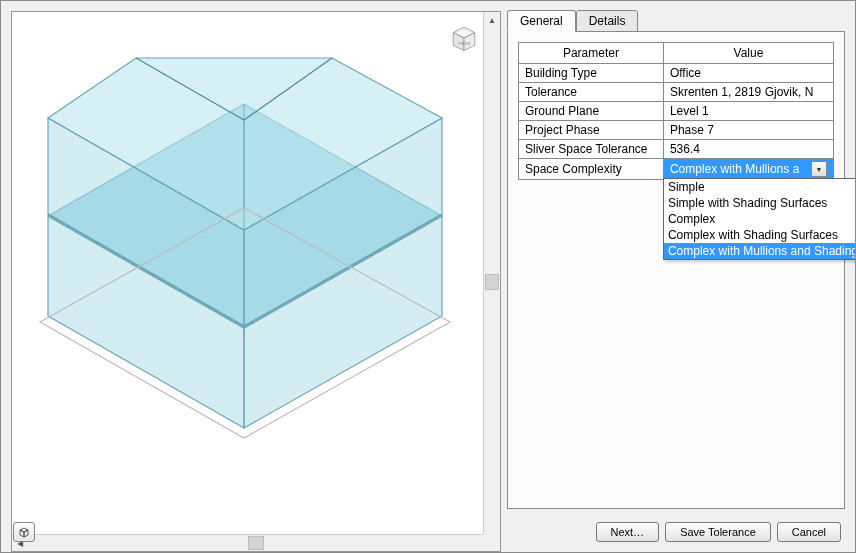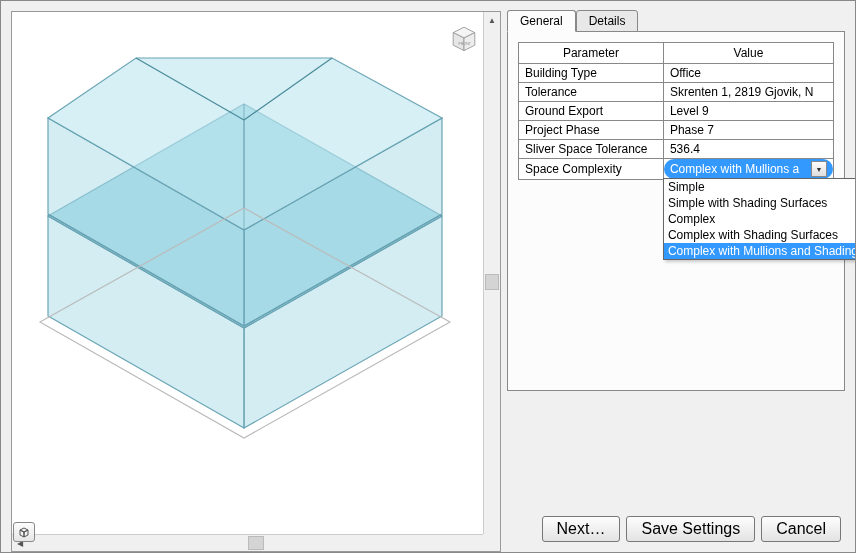--- a/index.html
+++ b/index.html
@@ -131,21 +131,21 @@
       top: 1px;
       font-size: 12px;
     }
     .tab.active {
       background: #fcfcfc;
       border-bottom: 1px solid #fcfcfc;
     }
     .tab-content {
       border: 1px solid #888;
       background: #fcfcfc;
-      height: 360px;
+      height: 478px;
       padding: 10px;
       position: relative;
     }
     .param-table {
       width: 100%;
       border-collapse: collapse;
       border: 1px solid #888;
       font-size: 12px;
       background: #fff;
     }
@@ -167,21 +167,20 @@
       padding: 0 !important;
     }
     .dropdown-selected {
       background: #3399ff;
       color: #fff;
       padding: 2px 6px;
       display: flex;
       align-items: center;
       justify-content: space-between;
       height: 100%;
-      border-radius: 10px;
     }
     .dropdown-arrow-btn {
       width: 16px;
       height: 16px;
       background: linear-gradient(#fdfdfd, #dedede);
       border: 1px solid #888;
       display: inline-flex;
       align-items: center;
       justify-content: center;
       color: #333;
@@ -213,21 +212,21 @@
       right: 14px;
       bottom: 10px;
       display: flex;
       gap: 6px;
     }
     .btn {
       padding: 3px 14px;
       border: 1px solid #777;
       border-radius: 3px;
       background: linear-gradient(#fdfdfd, #e3e3e3);
-      font-size: 16px;
+      font-size: 11px;
       min-width: 62px;
       text-align: center;
     }
   </style>
 </head>
 <body>
 
 <div class="dialog">
   <div class="main-area">
 
@@ -306,22 +305,22 @@
           <tbody>
             <tr>
               <td>Building Type</td>
               <td>Office</td>
             </tr>
             <tr>
               <td>Tolerance</td>
               <td>Skrenten 1, 2819 Gjovik, N</td>
             </tr>
             <tr>
-              <td>Ground Export</td>
-              <td>Level 9</td>
+              <td>Ground Plane</td>
+              <td>Level 1</td>
             </tr>
             <tr>
               <td>Project Phase</td>
               <td>Phase 7</td>
             </tr>
             <tr>
               <td>Sliver Space Tolerance</td>
               <td>536.4</td>
             </tr>
             <tr>
@@ -351,16 +350,16 @@
       <g stroke="#555" fill="none" stroke-width="1">
         <polygon points="3,4 7,2 11,4 7,6"></polygon>
         <polygon points="3,4 3,9 7,11 7,6"></polygon>
         <polygon points="11,4 11,9 7,11 7,6"></polygon>
       </g>
     </svg>
   </div>
 
   <div class="button-bar">
     <div class="btn">Next…</div>
-    <div class="btn">Save Settings</div>
+    <div class="btn">Save Tolerance</div>
     <div class="btn">Cancel</div>
   </div>
 </div>
 
 </body></html>

